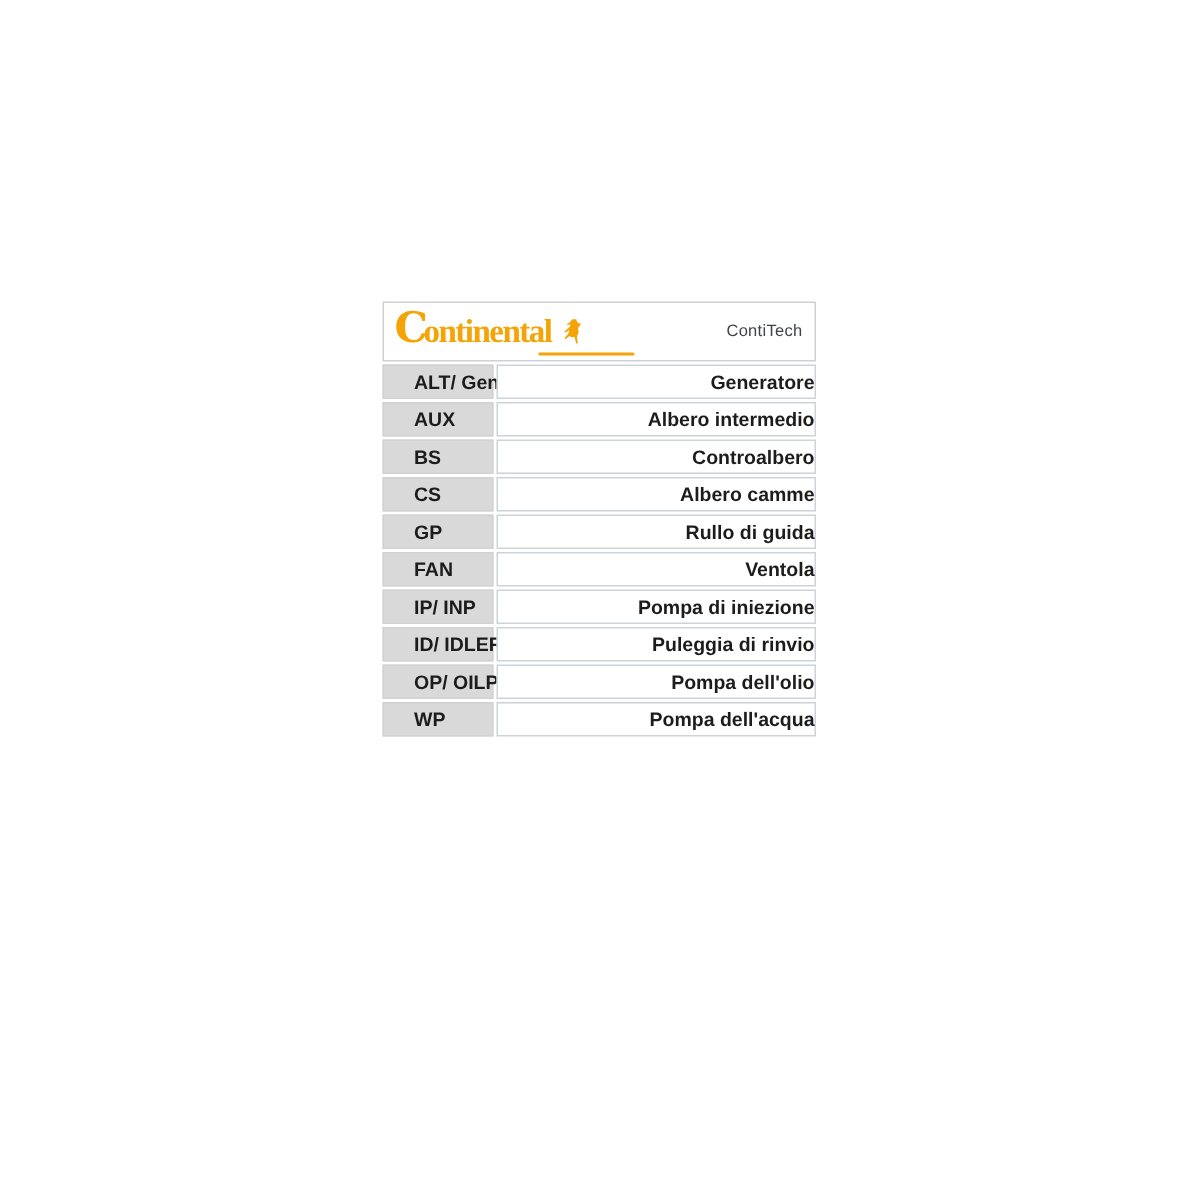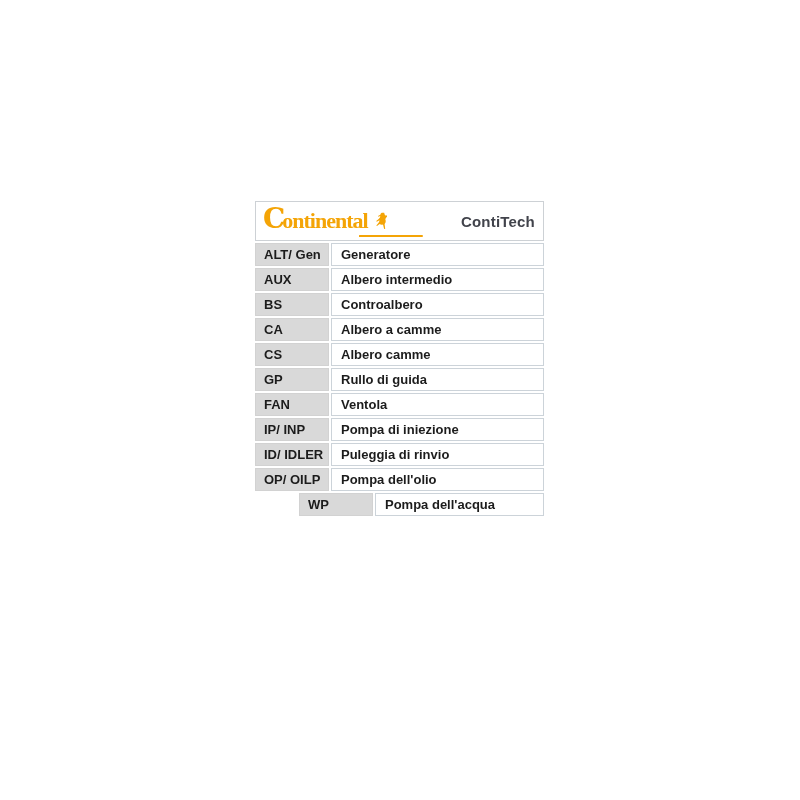--- a/index.html
+++ b/index.html
@@ -64,58 +64,59 @@
     position: absolute;
     left: 96px;
     bottom: 0px;
     width: 64px;
     height: 2px;
     background: #F4A406;
     border-radius: 1px 2px 2px 1px;
   }
 
   .division {
-    font-size: 15px;
-    font-weight: bold;
+    font-size: 11px;
+    font-weight: normal;
     color: #41434b;
     letter-spacing: 0.2px;
   }
 
   
   .glossary { margin-top: 2px; }
   .g-row {
     display: flex;
     gap: 2px;
     margin-bottom: 2px;
   }
-  .g-row:last-child { margin-bottom: 0; margin-left: 44px; }
+  .g-row:last-child { margin-bottom: 0; }
   .abbr-cell {
     width: 74px;
     flex: 0 0 74px;
     background: #d9d9d9;
     border: 1px solid #d2d2d2;
     height: 23px;
     line-height: 21px;
-    padding-left: 8px;
+    padding-left: 20px;
     font-size: 13px;
     font-weight: bold;
     color: #1c1c1c;
     white-space: nowrap;
   }
   .desc-cell {
     flex: 1;
     background: #ffffff;
     border: 1px solid #ccd3d9;
     height: 23px;
     line-height: 21px;
     padding-left: 9px;
     font-size: 13px;
     font-weight: bold;
     color: #1c1c1c;
     white-space: nowrap;
+    text-align: right;
   }
 </style>
 </head>
 <body>
 
 <div class="sheet">
   <div class="panel">
 
     <div class="brand-bar">
       <div class="logo">
@@ -138,24 +139,20 @@
       </div>
       <div class="g-row">
         <div class="abbr-cell">AUX</div>
         <div class="desc-cell">Albero intermedio</div>
       </div>
       <div class="g-row">
         <div class="abbr-cell">BS</div>
         <div class="desc-cell">Controalbero</div>
       </div>
       <div class="g-row">
-        <div class="abbr-cell">CA</div>
-        <div class="desc-cell">Albero a camme</div>
-      </div>
-      <div class="g-row">
         <div class="abbr-cell">CS</div>
         <div class="desc-cell">Albero camme</div>
       </div>
       <div class="g-row">
         <div class="abbr-cell">GP</div>
         <div class="desc-cell">Rullo di guida</div>
       </div>
       <div class="g-row">
         <div class="abbr-cell">FAN</div>
         <div class="desc-cell">Ventola</div>

